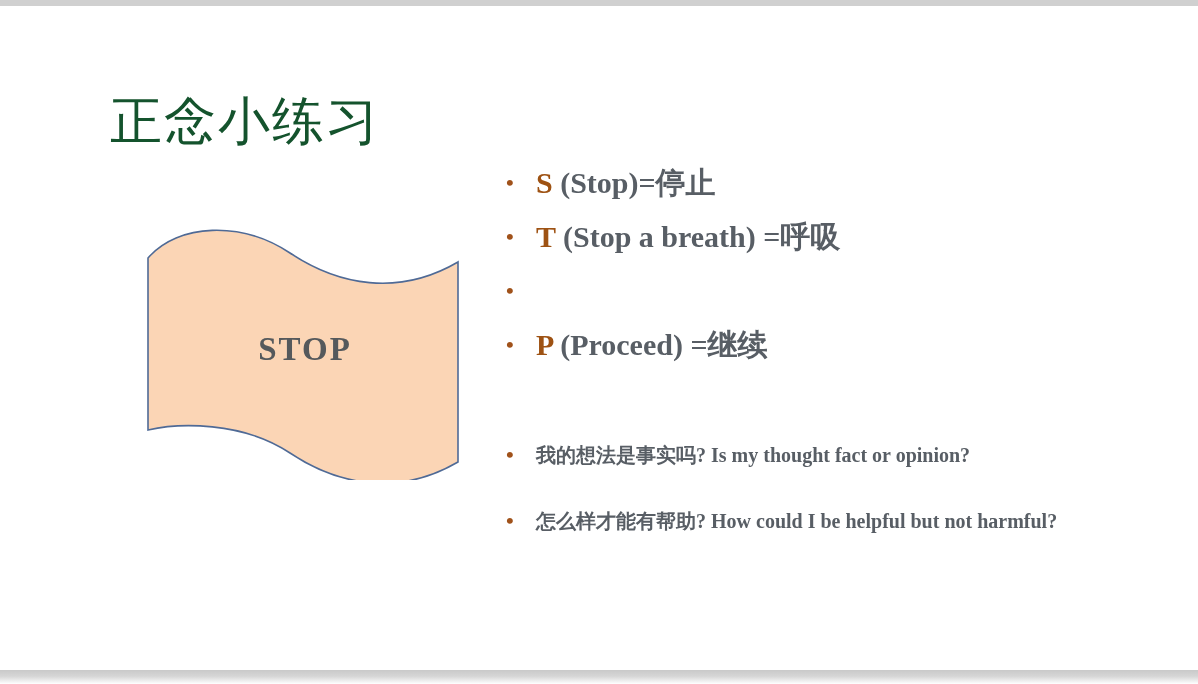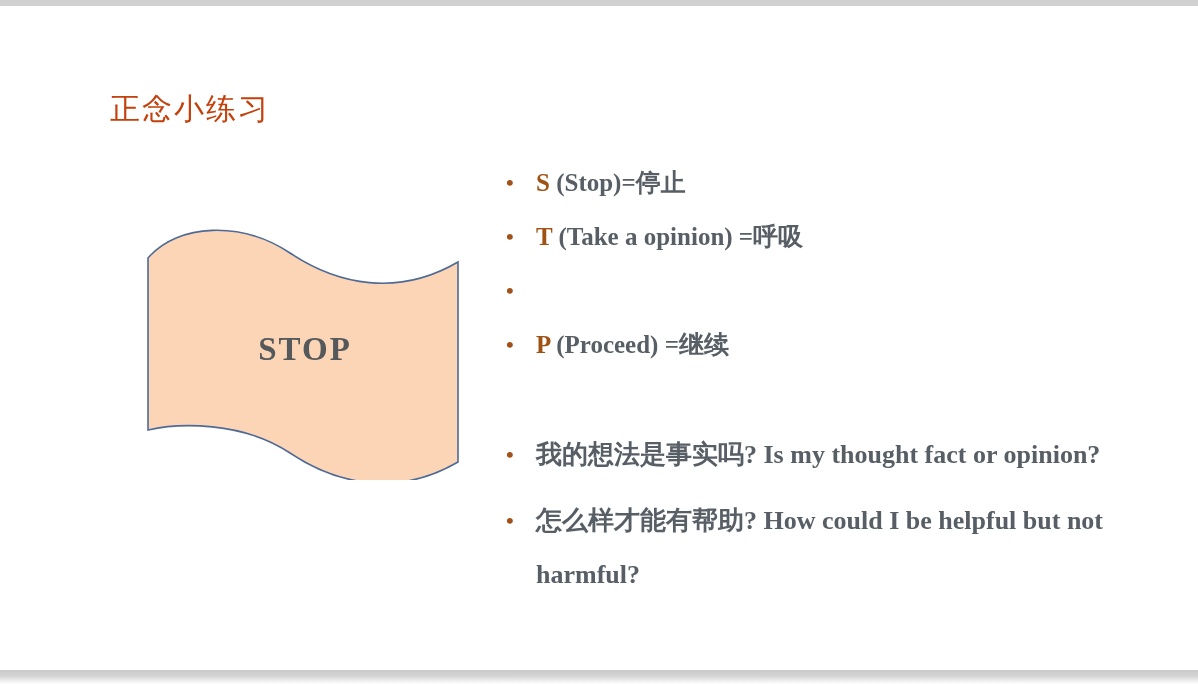--- a/index.html
+++ b/index.html
@@ -27,24 +27,24 @@
   .edge-bar.top { top: 0; height: 6px; }
   .edge-bar.bottom { top: 670px; height: 14px;
     background: linear-gradient(to bottom, #c9c9c9 0%, #d6d6d6 45%, #ffffff 100%); }
 
   
   .slide-title {
     position: absolute;
     left: 110px;
     top: 92px;
     font-family: Liberation Sans, sans-serif;
-    font-size: 30px;
+    font-size: 52px;
     line-height: 1.15;
     letter-spacing: 2px;
-    color: #c2410c;
+    color: #14532d;
     white-space: nowrap;
   }
 
   
   .banner-wrap {
     position: absolute;
     left: 130px;
     top: 215px;
     width: 350px;
     height: 265px;
@@ -87,34 +87,34 @@
     width: 36px;
     color: #a0521a;
     font-size: 22px;
     line-height: inherit;
     text-align: left;
     padding-left: 6px;
     box-sizing: border-box;
   }
   .bullet-text {
     flex: 1 1 auto;
-    font-size: 25px;
+    font-size: 30px;
   }
   .bullet-text .acronym-letter {
     color: #9e5213;
     font-weight: bold;
   }
   .bullet-text .rest {
     color: #585e65;
     font-weight: bold;
   }
   .q-text {
     color: #585e65;
     font-weight: bold;
-    font-size: 26px;
+    font-size: 20px;
   }
 </style>
 </head>
 <body>
 
 <div class="slide">
 
   <div class="edge-bar top"></div>
 
   <div class="slide-title">正念小练习</div>
@@ -134,21 +134,21 @@
 
   <div class="bullets group-acronym">
 
     <div class="bullet-row">
       <span class="bullet-dot">•</span>
       <span class="bullet-text"><span class="acronym-letter">S</span><span class="rest"> (Stop)=停止</span></span>
     </div>
 
     <div class="bullet-row">
       <span class="bullet-dot">•</span>
-      <span class="bullet-text"><span class="acronym-letter">T</span><span class="rest"> (Take a opinion) =呼吸</span></span>
+      <span class="bullet-text"><span class="acronym-letter">T</span><span class="rest"> (Stop a breath) =呼吸</span></span>
     </div>
 
     <div class="bullet-row">
       <span class="bullet-dot">•</span>
     </div>
 
     <div class="bullet-row">
       <span class="bullet-dot">•</span>
       <span class="bullet-text"><span class="acronym-letter">P</span><span class="rest"> (Proceed) =继续</span></span>
     </div>

